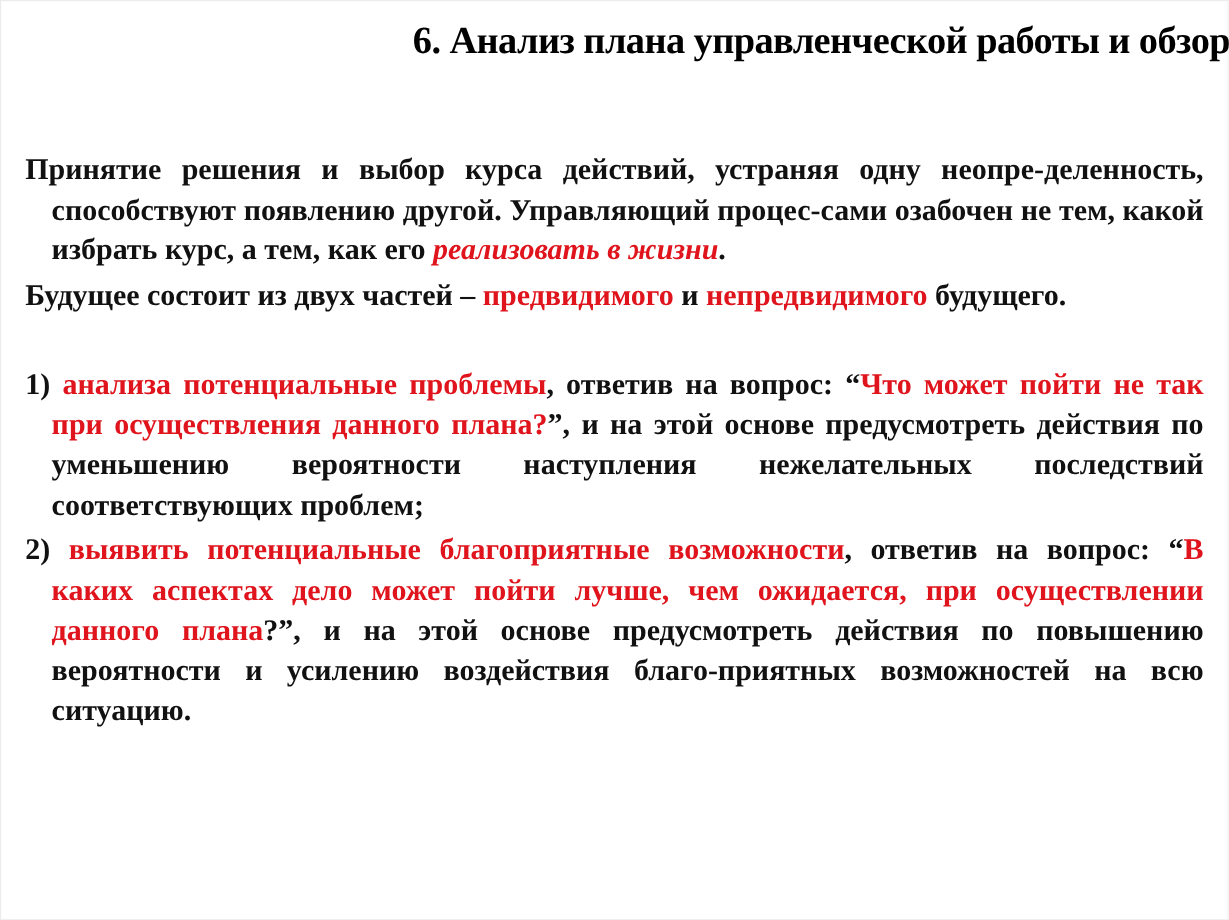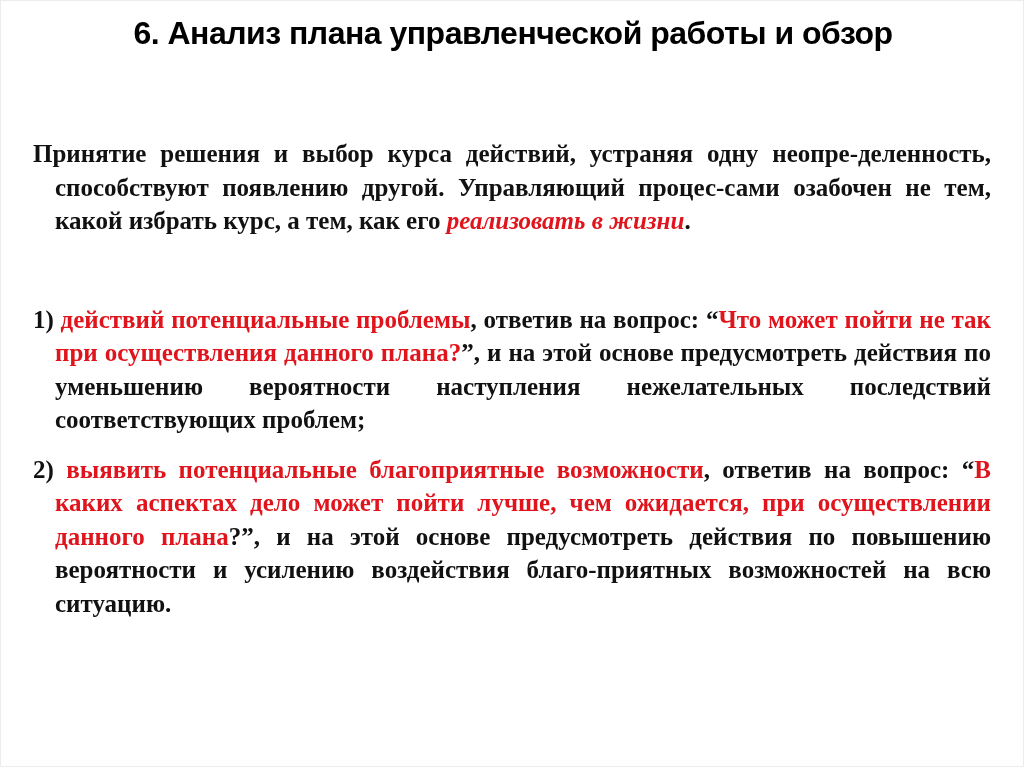--- a/index.html
+++ b/index.html
@@ -19,41 +19,41 @@
     width: 1022px;
     height: 765px;
     border: 1px solid #ececec;
     background: #ffffff;
   }
   .title {
     position: absolute;
     left: 0;
     top: 12px;
     width: 1024px;
-    text-align: center;
-    font-family: Liberation Sans, sans-serif;
+    text-align: right;
+    font-family: Liberation Serif, serif;
     font-weight: bold;
     font-size: 32px;
     line-height: 40px;
     color: #000;
     letter-spacing: -0.5px;
   }
   .body {
     position: absolute;
     left: 16px;
     top: 120px;
     width: 990px;
     font-family: "Liberation Serif", serif;
     font-weight: bold;
     font-size: 25px;
     line-height: 33.5px;
     color: #111;
   }
   .para {
-    margin: 16px;
+    margin: 4px;
     text-align: justify;
     padding-left: 22px;
     text-indent: -22px;
   }
   .gap {
     height: 33px;
   }
   .red { color: #e0141c; }
   .red-italic { color: #e0141c; font-style: italic; }
 </style>
@@ -61,21 +61,22 @@
 <body>
 
 <div class="slide">
   <div class="title">
     <div>6. Анализ плана управленческой работы и обзор</div>
   </div>
 
   <div class="body">
     <p class="para"><span>Принятие решения и выбор курса действий, устраняя одну неопре-деленность, способствуют появлению другой. Управляющий процес-сами озабочен не тем, какой избрать курс, а тем, как его </span><span class="red-italic">реализовать в жизни</span><span>.</span></p>
 
+    <p class="para"><span>Будущее состоит из двух частей – </span><span class="red">предвидимого</span><span> и </span><span class="red">непредвидимого</span><span> будущего.</span></p>
 
     <div class="gap"></div>
 
 
-    <p class="para"><span>1)</span> <span class="red">действий потенциальные проблемы</span><span>, ответив на вопрос: “</span><span class="red">Что может пойти не так при осуществления данного плана?</span><span>”, и на этой основе предусмотреть действия по уменьшению вероятности наступления нежелательных последствий соответствующих проблем;</span></p>
+    <p class="para"><span>1)</span> <span class="red">анализа потенциальные проблемы</span><span>, ответив на вопрос: “</span><span class="red">Что может пойти не так при осуществления данного плана?</span><span>”, и на этой основе предусмотреть действия по уменьшению вероятности наступления нежелательных последствий соответствующих проблем;</span></p>
 
     <p class="para"><span>2)</span> <span class="red">выявить потенциальные благоприятные возможности</span><span>, ответив на вопрос: “</span><span class="red">В каких аспектах дело может пойти лучше, чем ожидается, при осуществлении данного плана</span><span>?”, и на этой основе предусмотреть действия по повышению вероятности и усилению воздействия благо-приятных возможностей на всю ситуацию.</span></p>
   </div>
 </div>
 
 </body></html>

